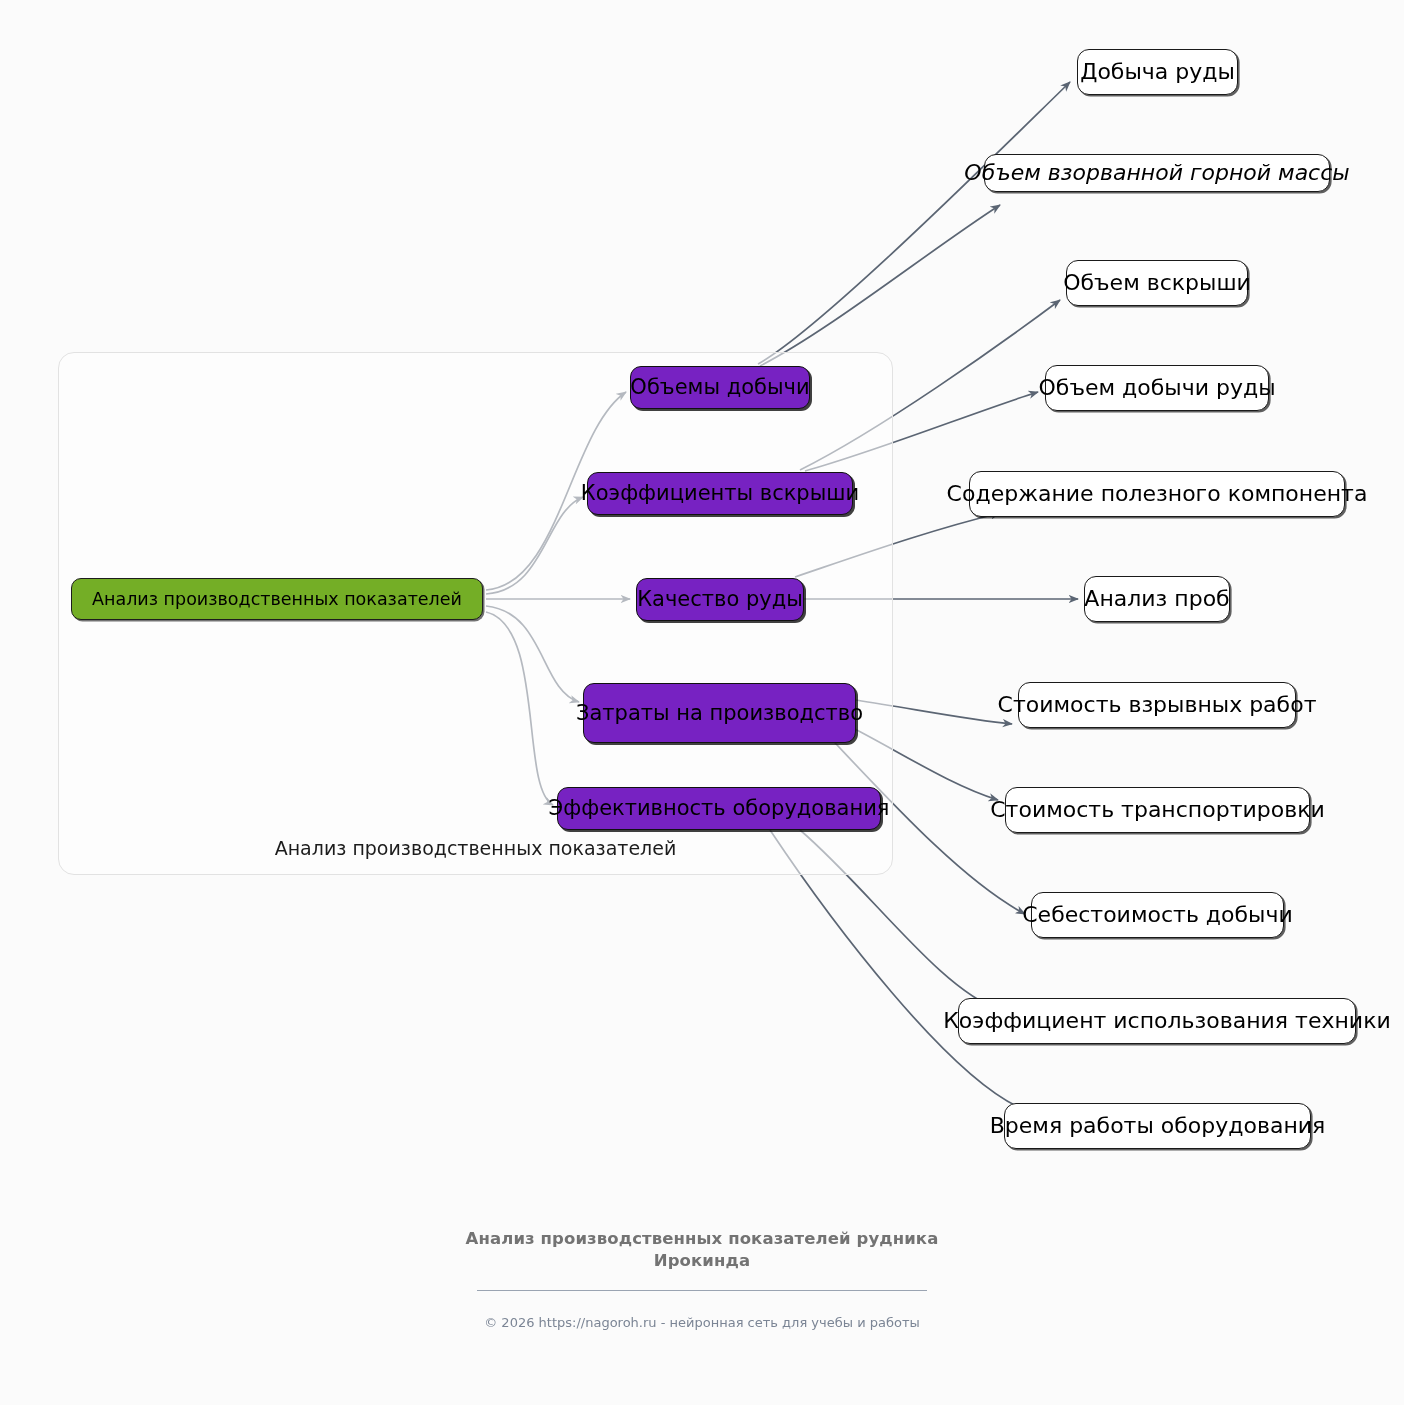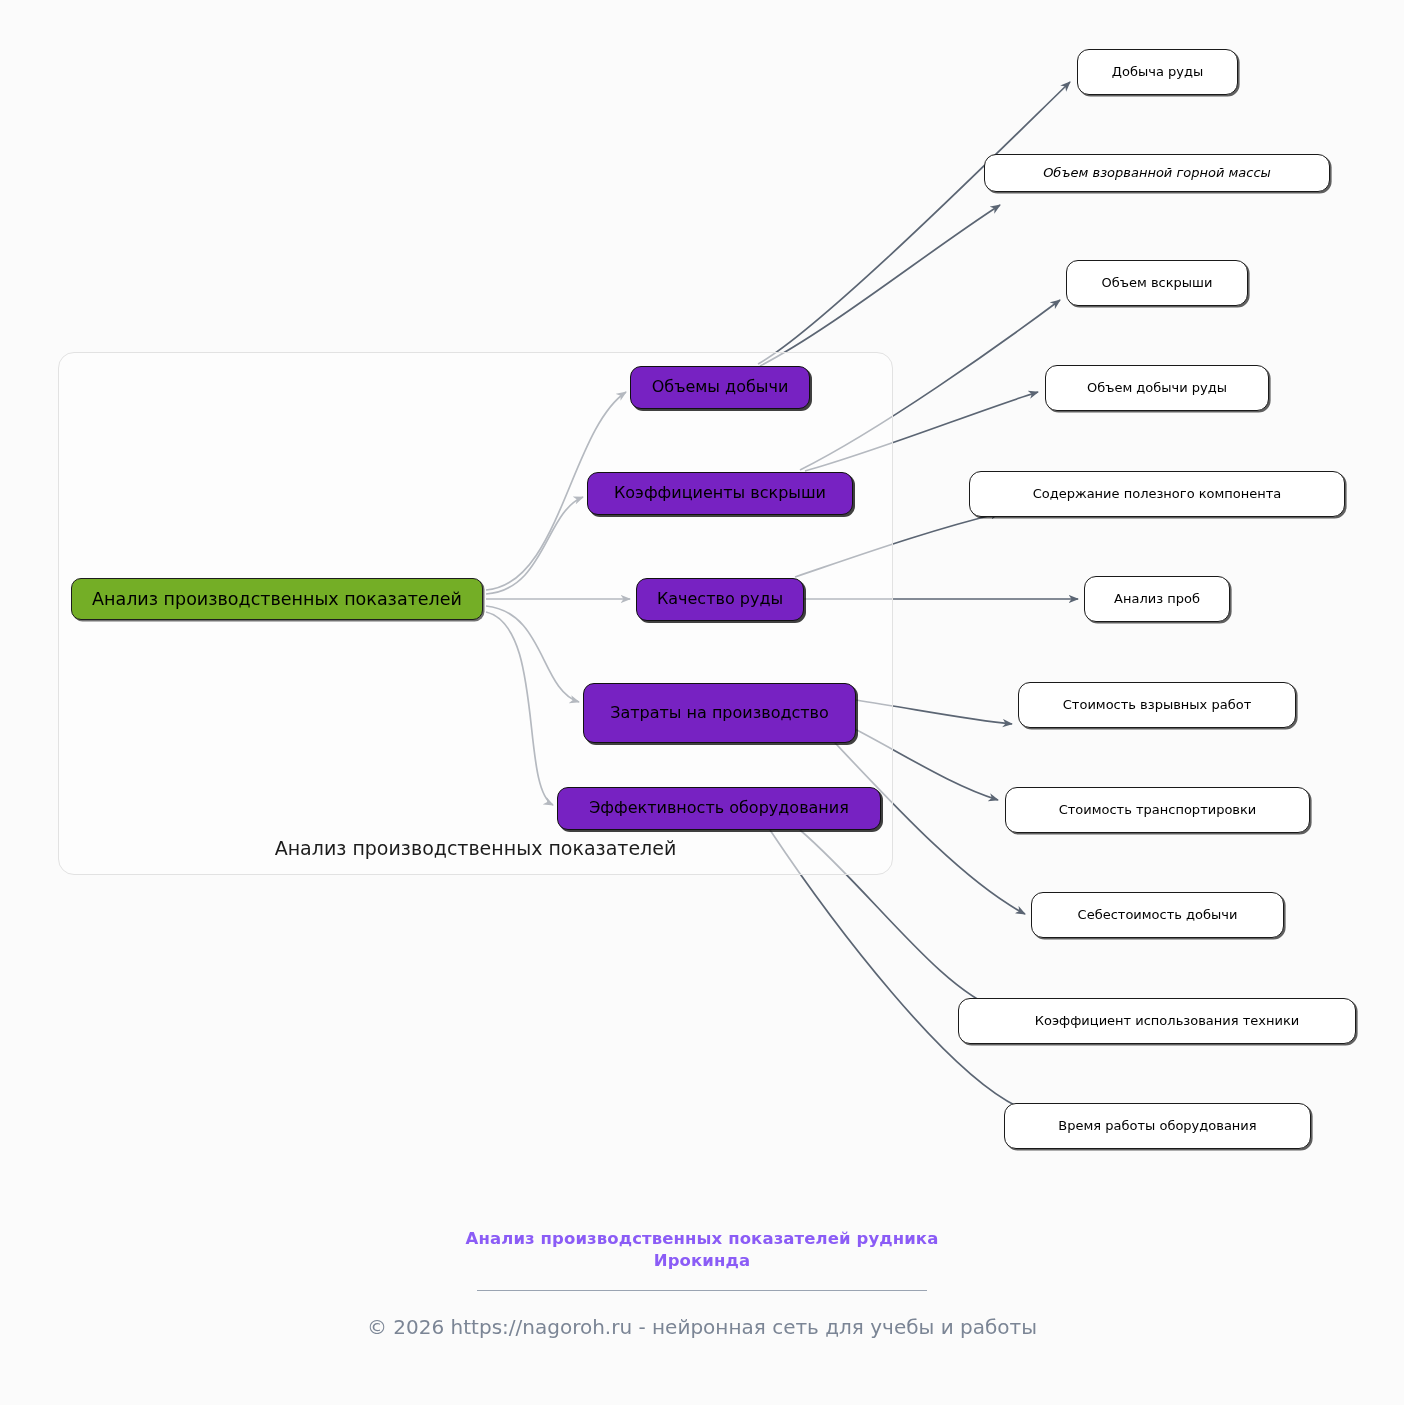--- a/index.html
+++ b/index.html
@@ -42,29 +42,29 @@
     border-radius: 10px;
     color: #000000;
     font-size: 17.5px;
     box-shadow: 1.5px 1.5px 0 rgba(0,0,0,0.55);
   }
   .node-mid {
     background: #7722c2;
     border: 1.4px solid #111111;
     border-radius: 11px;
     color: #000000;
-    font-size: 16px;
+    font-size: 21px;
     box-shadow: 2px 2px 0 rgba(0,0,0,0.75);
   }
   .node-leaf {
     background: #ffffff;
     border: 1.6px solid #1a1a1a;
     border-radius: 12px;
     color: #000000;
-    font-size: 13px;
+    font-size: 22px;
     box-shadow: 1.6px 1.6px 0 rgba(0,0,0,0.62);
   }
   .cluster-box {
     position: absolute;
     box-sizing: border-box;
     background: rgba(255,255,255,0.55);
     border: 1.5px solid #e2e2e2;
     border-radius: 16px;
   }
   .cluster-label {
@@ -78,34 +78,34 @@
   #footer {
     position: absolute;
     left: 0;
     width: 1404px;
     text-align: center;
   }
   #footer-title {
     font-family: "DejaVu Sans", sans-serif;
     font-weight: bold;
     font-size: 16.5px;
-    color: #8b5cf6;
+    color: #737373;
     line-height: 1.35;
     letter-spacing: 0.1px;
   }
   #footer-rule {
     width: 450px;
     height: 1px;
     background: #9aa4b2;
     margin: 17px auto 0 auto;
   }
   #footer-credit {
     margin-top: 24px;
     font-family: "DejaVu Sans", sans-serif;
-    font-size: 20px;
+    font-size: 13px;
     color: #7b8595;
   }
 </style>
 </head>
 <body>
 
 <div id="stage">
 
   <svg id="edge-layer" viewBox="0 0 1404 1405" xmlns="http://www.w3.org/2000/svg">
     <defs>

